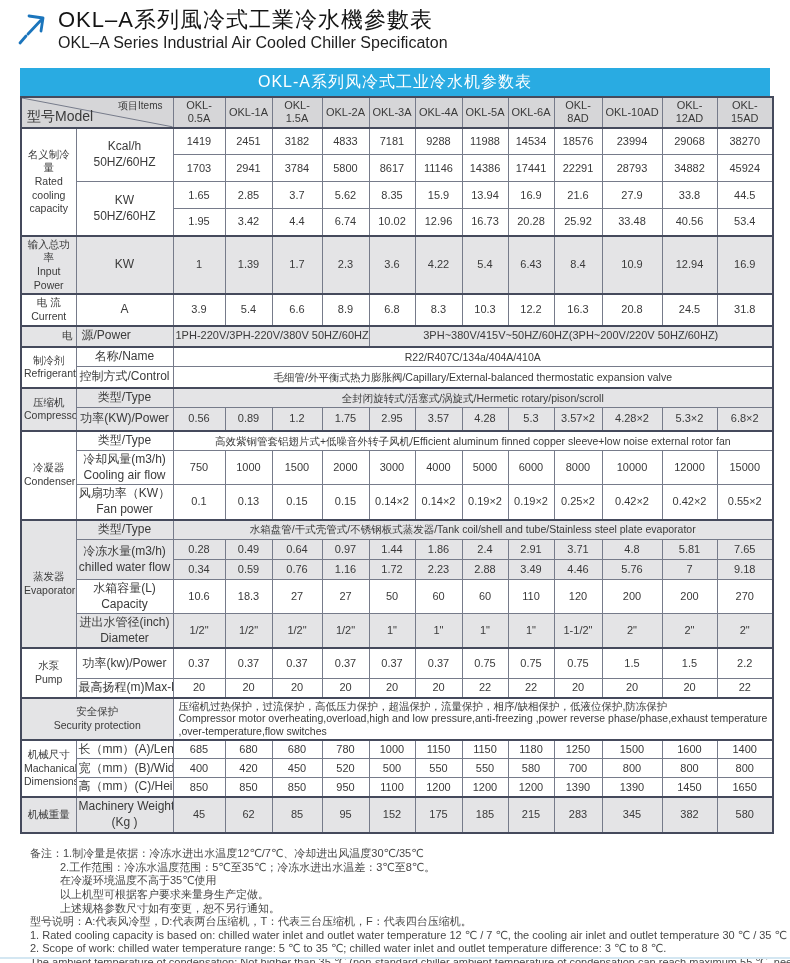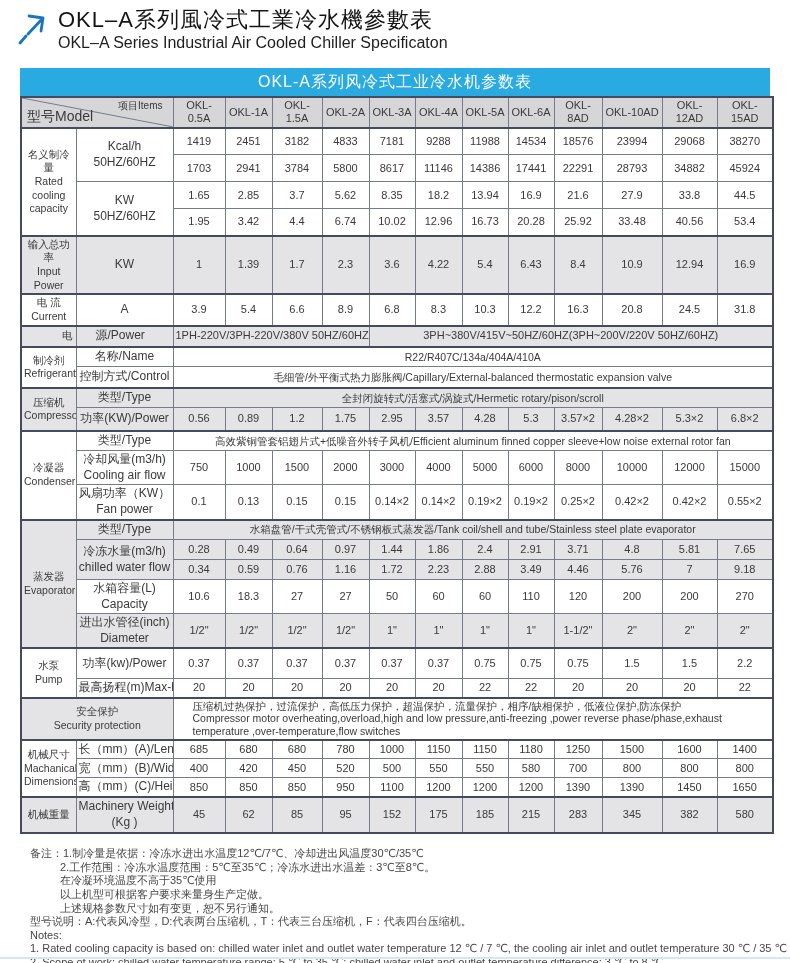--- a/index.html
+++ b/index.html
@@ -28,21 +28,21 @@
     border:1px solid #767b8a;text-align:center;vertical-align:middle;
     padding:1px 2px;line-height:1.22;overflow:hidden;
   }
   tr.s td{border-top:2px solid #454a5c;}
   tr.g td{background:#e4e4e6;}
   td.bg-w{background:#ffffff;}
   td.bg-g{background:#e4e4e6;}
   td.k-h{background:#d6d6d8;font-size:11px;}
   td.k-l{font-size:10.5px;line-height:1.3;}
   td.k-i{font-size:12px;line-height:1.3;white-space:nowrap;}
-  td.a-l{text-align:left;padding-left:19px;}
+  td.a-l{text-align:left;padding-left:5px;}
   td.a-r{text-align:right;padding-right:3px;}
   td.nw{white-space:nowrap;}
   td.cs12{font-size:10.5px;}
   
   td.k-diag{position:relative;background:#d6d6d8;padding:0;}
   td.k-diag svg{position:absolute;left:0;top:0;width:100%;height:100%;}
   .diag-model{position:absolute;left:5px;bottom:2px;font-size:14px;}
   .diag-items{position:absolute;right:10px;top:2px;font-size:10px;}
   
   .notes{margin:13px 0 0 30px;font-size:11px;color:#474747;line-height:1.24;}
@@ -138,21 +138,21 @@
         <td class="k-v">34882</td>
         <td class="k-v">45924</td>
       </tr>
       <tr style="height: 27px;">
         <td class="k-i" rowspan="2">KW<br>50HZ/60HZ</td>
         <td class="k-v">1.65</td>
         <td class="k-v">2.85</td>
         <td class="k-v">3.7</td>
         <td class="k-v">5.62</td>
         <td class="k-v">8.35</td>
-        <td class="k-v">18.2</td>
+        <td class="k-v">15.9</td>
         <td class="k-v">13.94</td>
         <td class="k-v">16.9</td>
         <td class="k-v">21.6</td>
         <td class="k-v">27.9</td>
         <td class="k-v">33.8</td>
         <td class="k-v">44.5</td>
       </tr>
       <tr style="height: 27px;">
         <td class="k-v">1.95</td>
         <td class="k-v">3.42</td>
@@ -433,20 +433,19 @@
     </tbody>
 </table>
 
 <div class="notes">
     <div class="note ind-0">备注：1.制冷量是依据：冷冻水进出水温度12℃/7℃、冷却进出风温度30℃/35℃</div>
     <div class="note ind-1">2.工作范围：冷冻水温度范围：5℃至35℃；冷冻水进出水温差：3℃至8℃。</div>
     <div class="note ind-1">在冷凝环境温度不高于35℃使用</div>
     <div class="note ind-1">以上机型可根据客户要求来量身生产定做。</div>
     <div class="note ind-1">上述规格参数尺寸如有变更，恕不另行通知。</div>
     <div class="note ind-0">型号说明：A:代表风冷型，D:代表两台压缩机，T：代表三台压缩机，F：代表四台压缩机。</div>
-    <div class="note ind-0">Notes:</div>
     <div class="note ind-0">1. Rated cooling capacity is based on: chilled water inlet and outlet water temperature 12 ℃ / 7 ℃, the cooling air inlet and outlet temperature 30 ℃ / 35 ℃</div>
     <div class="note ind-0">2. Scope of work: chilled water temperature range: 5 ℃ to 35 ℃; chilled water inlet and outlet temperature difference: 3 ℃ to 8 ℃.</div>
     <div class="note ind-0">The ambient temperature of condensation: Not higher than 35 ℃ (non-standard chiller ambient temperature of condensation can reach maximum 55 ℃, need to order production).</div>
     <div class="note ind-2">These models above can be customized according to customers’  requirements.</div>
   </div>
 
 <div class="bottom-line"></div>
 
 </body></html>

